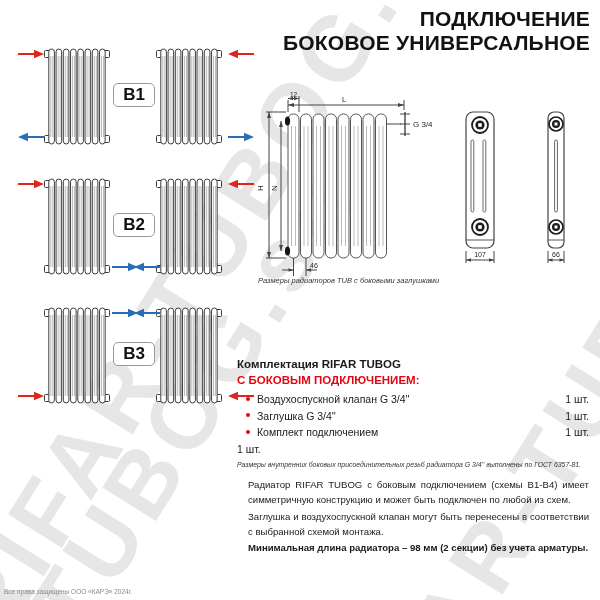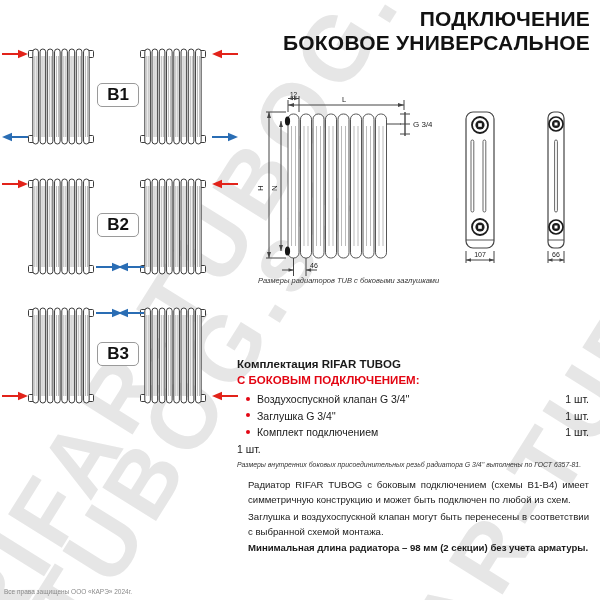--- a/index.html
+++ b/index.html
@@ -11,21 +11,21 @@
       color:#e6e6e6;white-space:nowrap;transform:rotate(-58deg);transform-origin:0 0;
       user-select:none;}
 
   .layer{position:absolute;inset:0;z-index:1;}
 
   
   .title{position:absolute;top:7px;right:10px;text-align:right;font-weight:800;
          font-size:21px;line-height:1.12;color:#121212;letter-spacing:.2px;}
 
   
-  .scheme-row{position:absolute;left:0;width:240px;height:97px;padding-left:10px;}
+  .scheme-row{position:absolute;left:16px;width:240px;height:97px;padding-left:10px;}
   .rad{position:absolute;width:66px;height:97px;}
   .rad.l{left:28px;top:0;} .rad.r{left:140px;top:0;}
   .scheme-label{position:absolute;left:97px;top:35px;min-width:34px;height:22px;
       border:1px solid #9a9a9a;border-radius:5px;background:#fff;
       display:flex;align-items:center;justify-content:center;
       font-weight:bold;font-size:17px;color:#111;padding:0 3px;}
   .arrow{position:absolute;width:26px;height:10px;line-height:0;}
   .arrow svg{display:block;}
   .arrow.supply{color:var(--supply,#e2231a);}
   .arrow.return{color:var(--return,#2a6db4);}

